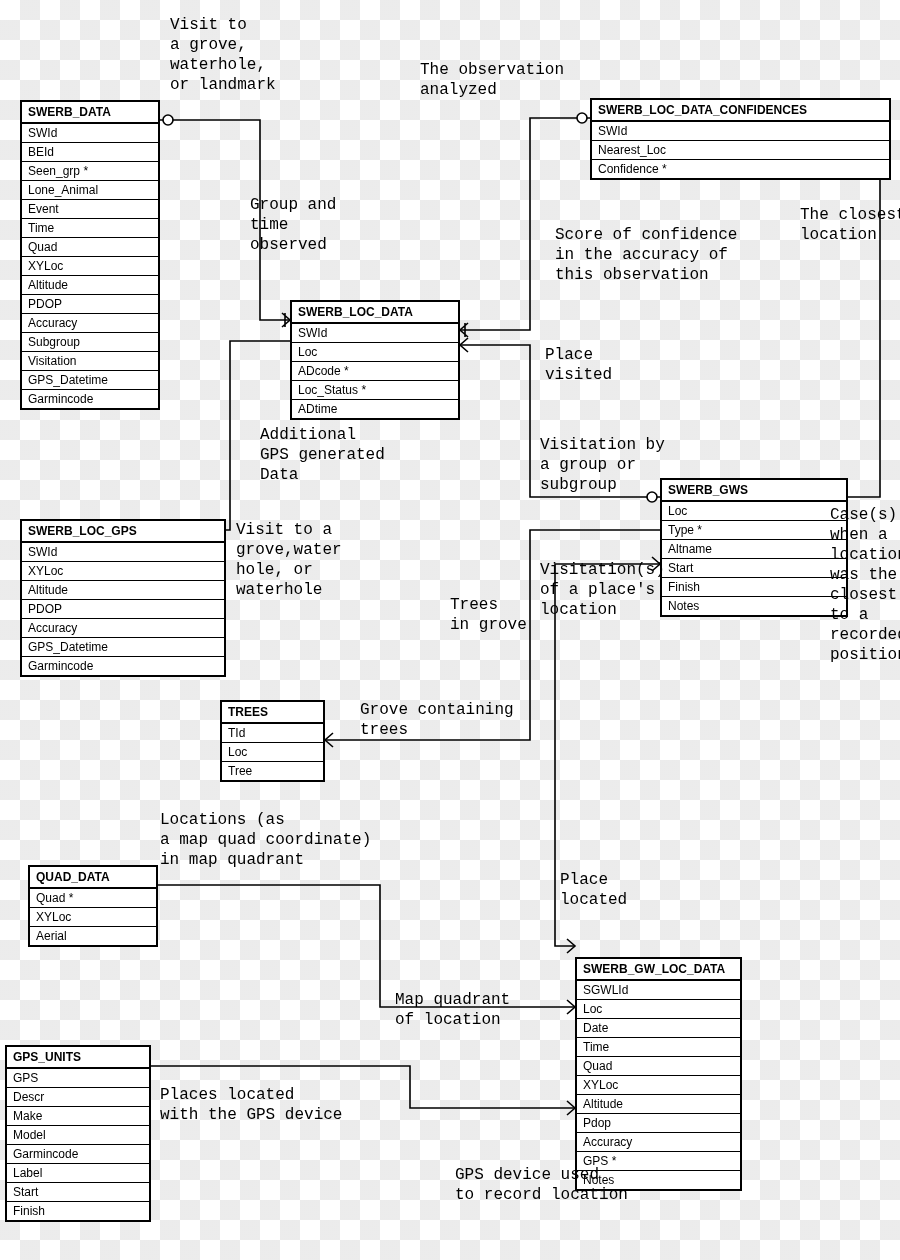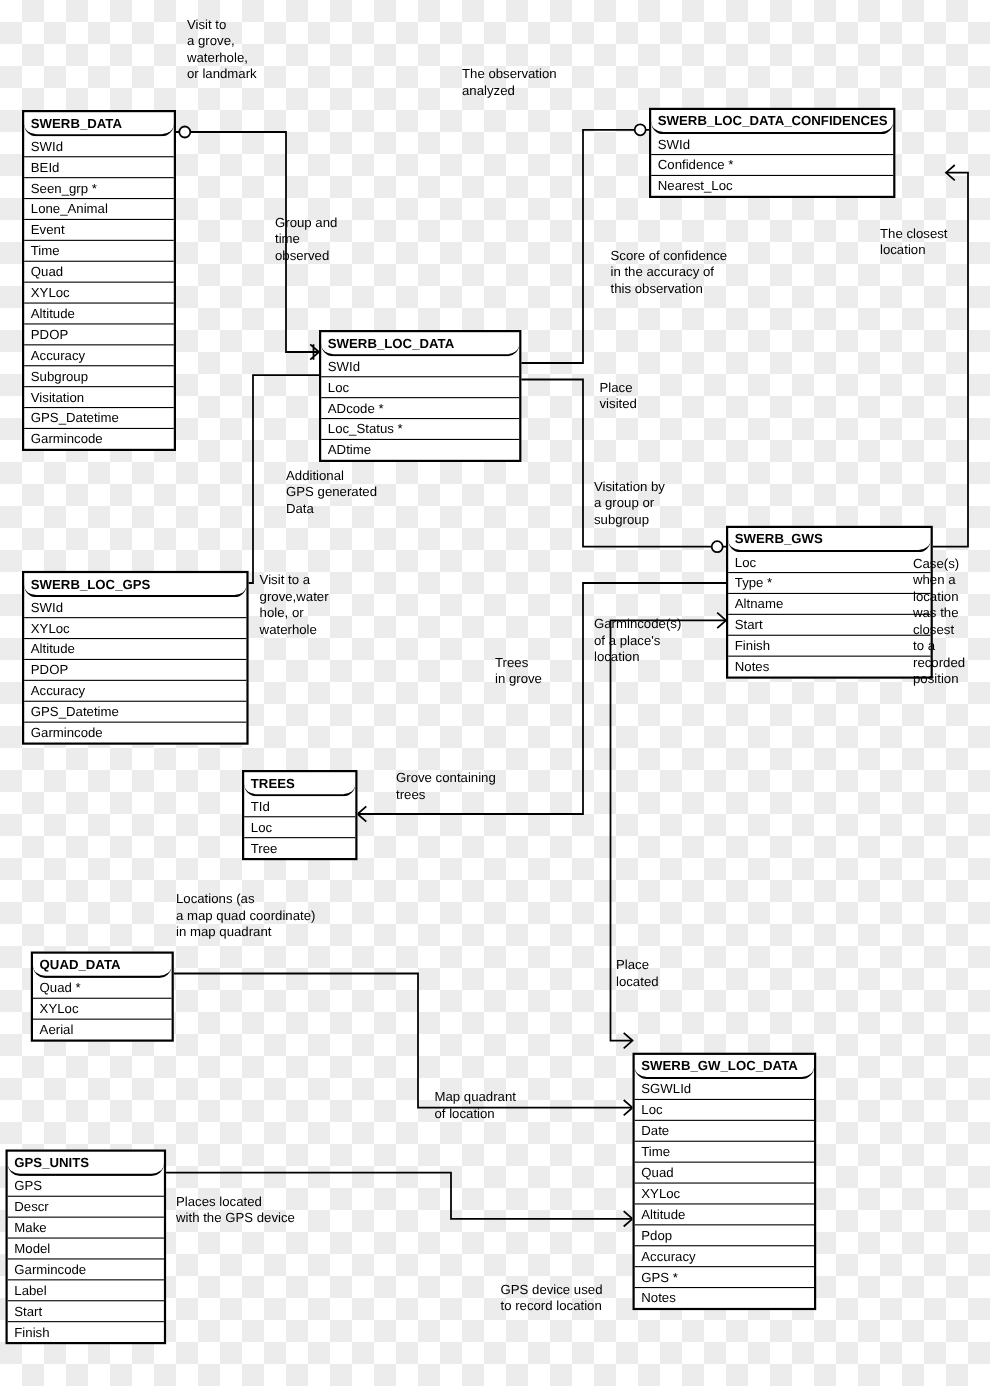--- a/index.html
+++ b/index.html
@@ -20,34 +20,34 @@
     position:absolute;
     background:#fff;
     border:2px solid #000;
     box-sizing:border-box;
   }
   .entity .title{
     font-weight:bold;
     padding:3px 6px;
     border-bottom:2px solid #000;
     white-space:nowrap;
-    border-radius:11px;
   }
   .entity .attr{
     padding:2px 6px;
     border-bottom:1px solid #000;
     white-space:nowrap;
   }
   .entity .attr:last-child{border-bottom:none;}
   .label{
     position:absolute;
     background:transparent;
-    font-size:12px;
+    font-size:16px;
     line-height:1.25;
     white-space:pre;
+    font-family:Liberation Mono, monospace;
   }
 </style>
 </head>
 <body>
 
 <svg width="900" height="1260">
   <g stroke="#000" stroke-width="1.6" fill="none">
 
     <path d="M160 120 H260 V320 H290"></path>
     <circle cx="168" cy="120" r="5" fill="#fff"></circle>
@@ -109,34 +109,34 @@
   <div class="title">SWERB_LOC_GPS</div>
   <div class="attr">SWId</div>
   <div class="attr">XYLoc</div>
   <div class="attr">Altitude</div>
   <div class="attr">PDOP</div>
   <div class="attr">Accuracy</div>
   <div class="attr">GPS_Datetime</div>
   <div class="attr">Garmincode</div>
 </div>
 
-<div class="entity" style="left:290px;top:300px;width:184px">
+<div class="entity" style="left:290px;top:300px;width:170px">
   <div class="title">SWERB_LOC_DATA</div>
   <div class="attr">SWId</div>
   <div class="attr">Loc</div>
   <div class="attr">ADcode *</div>
   <div class="attr">Loc_Status *</div>
   <div class="attr">ADtime</div>
 </div>
 
-<div class="entity" style="left:590px;top:98px;width:224px">
+<div class="entity" style="left:590px;top:98px;width:301px">
   <div class="title">SWERB_LOC_DATA_CONFIDENCES</div>
   <div class="attr">SWId</div>
+  <div class="attr">Nearest_Loc</div>
   <div class="attr">Confidence *</div>
-  <div class="attr">Nearest_Loc</div>
 </div>
 
 <div class="entity" style="left:660px;top:478px;width:188px">
   <div class="title">SWERB_GWS</div>
   <div class="attr">Loc</div>
   <div class="attr">Type *</div>
   <div class="attr">Altname</div>
   <div class="attr">Start</div>
   <div class="attr">Finish</div>
   <div class="attr">Notes</div>
@@ -202,21 +202,21 @@
 <div class="label" style="left:540px;top:435px">Visitation by
 a group or
 subgroup</div>
 <div class="label" style="left:260px;top:425px">Additional
 GPS generated
 Data</div>
 <div class="label" style="left:236px;top:520px">Visit to a
 grove,water
 hole, or
 waterhole</div>
-<div class="label" style="left:540px;top:560px">Garmincode(s)
+<div class="label" style="left:540px;top:560px">Visitation(s)
 of a place's
 location</div>
 <div class="label" style="left:450px;top:595px">Trees
 in grove</div>
 <div class="label" style="left:830px;top:505px">Case(s)
 when a
 location
 was the
 closest
 to a

